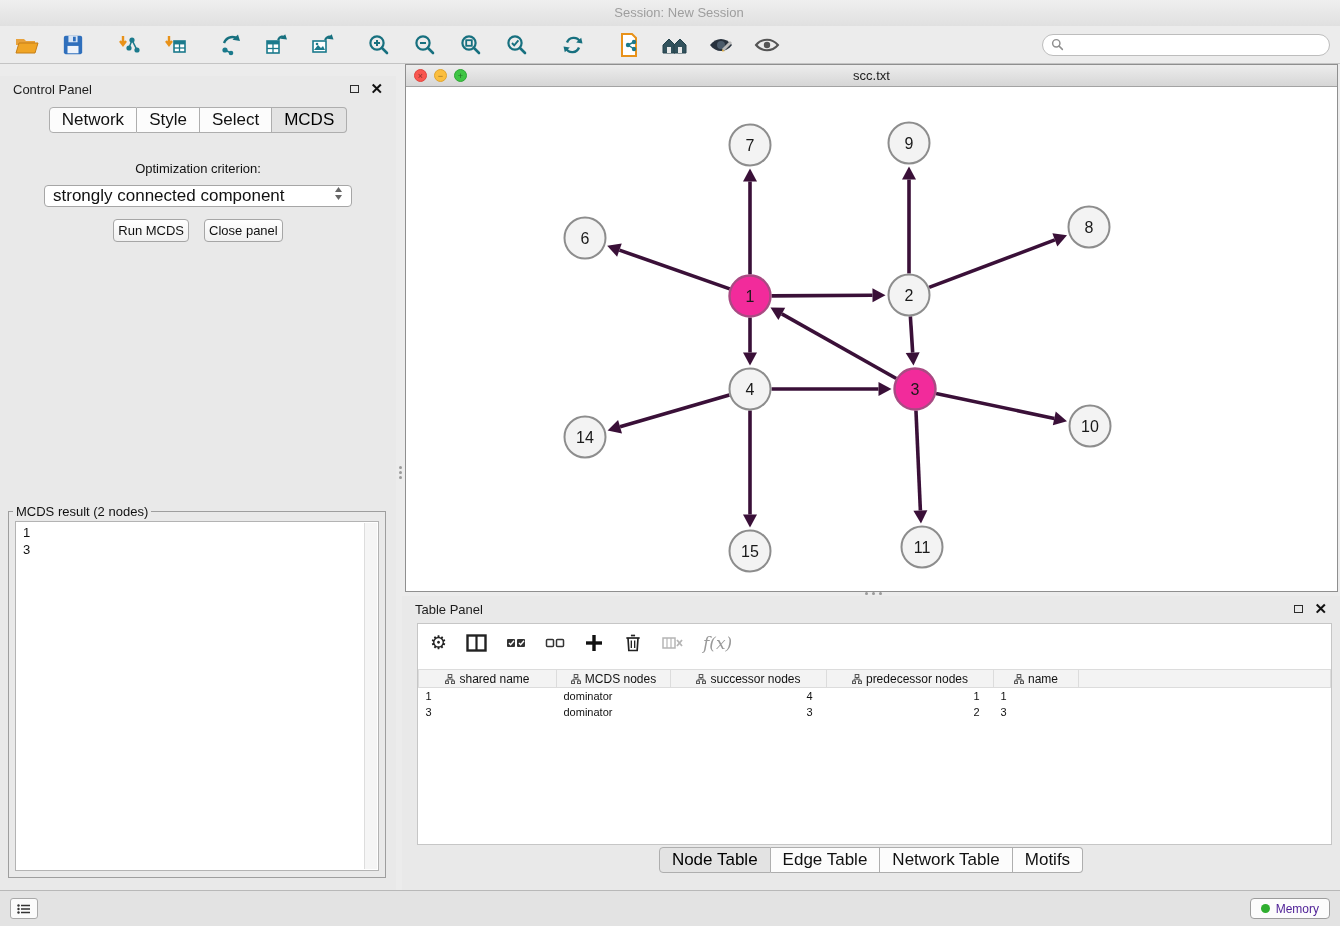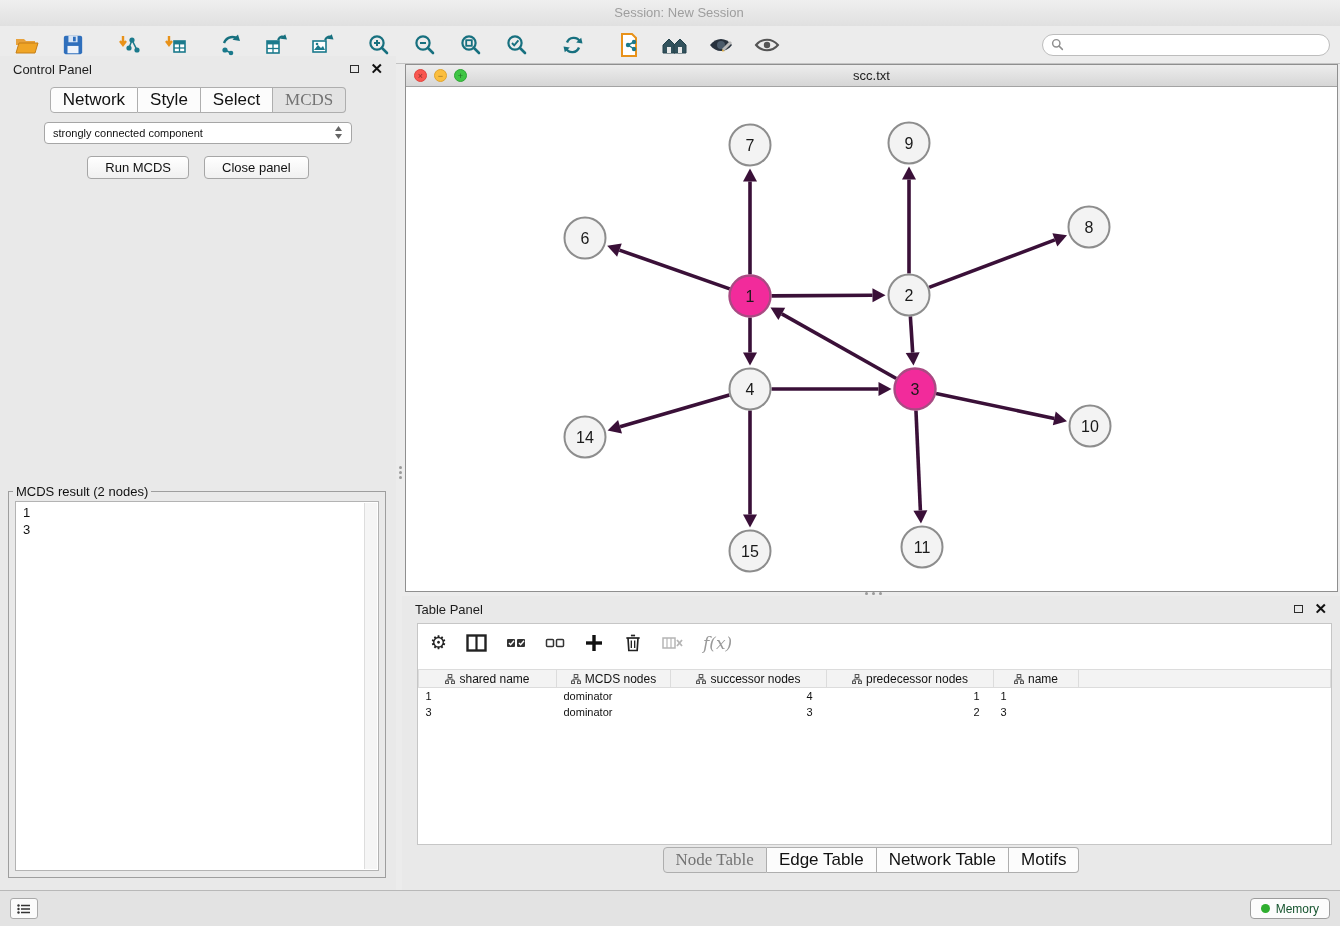--- a/index.html
+++ b/index.html
@@ -14,38 +14,38 @@
   .main-toolbar { position:absolute; top:26px; left:0; right:0; height:38px; display:flex;
                   align-items:center; padding:0 10px; border-bottom:1px solid #c4c4c4; background:#ececec; }
   .tool-btn { width:34px; height:32px; display:flex; align-items:center; justify-content:center; }
   .sp-sm { width:12px; } .sp-md { width:22px; }
   .searchbox { margin-left:auto; width:288px; height:22px; background:#fff; border:1px solid #bdbdbd;
                border-radius:12px; display:flex; align-items:center; padding:0 8px; gap:5px; }
   .searchbox input { border:none; outline:none; flex:1; background:transparent; font-size:13px;
                      font-family:"Liberation Sans", sans-serif; }
 
   
-  .control-panel { position:absolute; top:56px; left:0; width:396px; bottom:36px; background:#e9e9e9; }
+  .control-panel { position:absolute; top:76px; left:0; width:396px; bottom:36px; background:#e9e9e9; }
   .panel-title-row { height:26px; display:flex; align-items:center; padding:0 13px; font-size:13px; color:#1d1d1d; }
   .win-btns { margin-left:auto; display:flex; gap:11px; align-items:center; }
   .float-box { width:9px; height:8px; border:1.5px solid #2c2c2c; }
   .close-x { font-weight:bold; font-size:15px; color:#111; line-height:10px; }
   .seg-tabs { display:flex; justify-content:center; margin-top:5px; }
   .seg { border:1px solid #aeaeae; border-left:none; background:#fcfcfc; padding:2px 12px;
          font-size:17px; color:#111; }
   .seg:first-child { border-left:1px solid #aeaeae; border-radius:4px 0 0 4px; }
   .seg:last-child { border-radius:0 4px 4px 0; }
-  .seg.active { background:#e3e3e3; color:#737373;font-family:Liberation Serif, serif; }
+  .seg.active { background:#e3e3e3; color:#000000; }
   .opt-label { text-align:center; margin-top:28px; font-size:13px; color:#111; }
   .dropdown { width:308px; margin:9px auto 0; height:22px; background:#fff; border:1px solid #a6a6a6;
-              border-radius:4px; display:flex; align-items:center; padding:0 8px; font-size:11px; color:#111;gap:20px; }
+              border-radius:4px; display:flex; align-items:center; padding:0 8px; font-size:17px; color:#111;gap:20px; }
   .dropdown .stepper { margin-left:auto; }
   .btn-row { margin-top:12px; display:flex; justify-content:center; gap:15px; }
   .btn { border:1px solid #a6a6a6; border-radius:4px; background:linear-gradient(#ffffff,#f0f0f0);
-         padding:3px 17px; font-size:13px; color:#111; }
+         padding:3px 4px; font-size:13px; color:#111; }
   fieldset.result { position:absolute; left:8px; width:378px; top:428px; bottom:12px;
                     border:1px solid #9e9e9e; margin:0; padding:0; }
   fieldset.result legend { font-size:13px; color:#111; margin-left:4px; padding:0 3px; }
   .result-inner { position:absolute; left:6px; right:6px; top:2px; bottom:6px; background:#fff;
                   border:1px solid #b3b3b3; font-size:13px; line-height:17px; padding:2px 7px; color:#111; }
   .result-scroll { position:absolute; top:1px; bottom:1px; right:1px; width:13px; background:#f5f5f5;
                    border-left:1px solid #ddd; }
 
   
   .v-splitter { position:absolute; left:396px; top:64px; width:9px; bottom:36px; }
@@ -83,21 +83,21 @@
   .data-table td:nth-child(3), .data-table td:nth-child(4) { text-align:right; padding-right:14px; }
   .table-tabs { position:absolute; bottom:17px; left:0; right:0; display:flex; justify-content:center; }
   .gear-glyph { font-size:19px; color:#222; line-height:20px; }
 
   
   .statusbar { position:absolute; left:0; right:0; bottom:0; height:36px; background:#e3e3e3;
                border-top:1px solid #b8b8b8; display:flex; align-items:center; padding:0 10px; }
   .menu-btn { width:28px; height:21px; background:#fbfbfb; border:1px solid #a9a9a9; border-radius:3px;
               display:flex; align-items:center; justify-content:center; }
   .memory-btn { margin-left:auto; height:21px; border:1px solid #9d9d9d; border-radius:4px; background:#fcfcfc;
-                display:flex; align-items:center; gap:6px; padding:0 10px; font-size:12px; color:#14532d; }
+                display:flex; align-items:center; gap:6px; padding:0 10px; font-size:12px; color:#4c1d95; }
   .green-dot { width:9px; height:9px; border-radius:50%; background:#2fae2f; }
 </style>
 </head>
 <body>
 
 <div class="app">
 
   <div class="titlebar">Session: New Session</div>
 
   <div class="main-toolbar">
@@ -262,20 +262,21 @@
         <span class="float-box"></span>
         <span class="close-x">✕</span>
       </span>
     </div>
     <div class="seg-tabs">
       <span class="seg">Network</span>
       <span class="seg">Style</span>
       <span class="seg">Select</span>
       <span class="seg active">MCDS</span>
     </div>
+    <div class="opt-label">Optimization criterion:</div>
     <div class="dropdown">
       <span>strongly connected component</span>
       <span class="stepper">
         <svg width="9" height="15" viewBox="0 0 9 15">
           <polygon points="4.5,1 8,6 1,6" fill="#666"></polygon>
           <polygon points="4.5,14 8,9 1,9" fill="#666"></polygon>
         </svg>
       </span>
     </div>
     <div class="btn-row">

